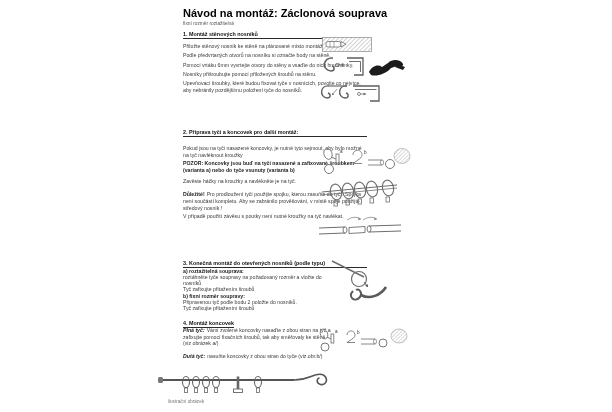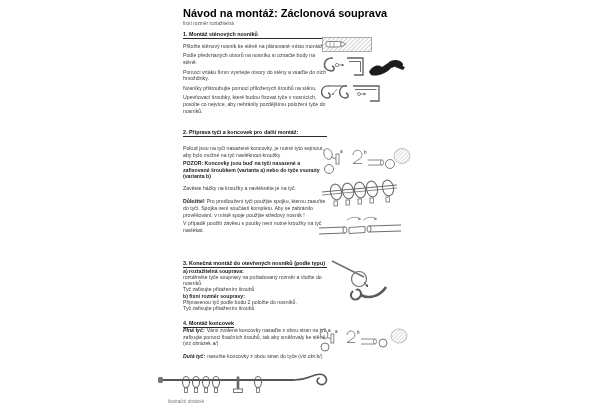--- a/index.html
+++ b/index.html
@@ -1,21 +1,21 @@
 <!DOCTYPE html>
 <html><head>
 <meta charset="utf-8">
 <style>
   html,body{margin:0;padding:0;}
   body{
     width:612px;height:412px;background:#ffffff;position:relative;overflow:hidden;
     font-family:"Liberation Sans", sans-serif;color:#3b3b3b;
   }
   .abs{position:absolute;}
-  .col{left:183px;width:144px;}
+  .col{left:183px;width:184px;}
   .title{font-size:11px;font-weight:bold;color:#000;white-space:nowrap;}
   .subtitle{font-size:4.8px;color:#555;}
   .sec-h{font-size:5.4px;font-weight:bold;color:#101010;border-bottom:1px solid #2a2a2a;padding-bottom:1px;}
   .sec-h.short{border-bottom:none;}
   .sec-h.short span{display:inline-block;border-bottom:1px solid #2a2a2a;padding-bottom:0.5px;}
   .body-txt{font-size:5.2px;line-height:1.32;}
   .body-txt p{margin:0 0 2.5px 0;}
   .s2 p.m1{margin-bottom:1px;}
   .s2 p.m5{margin-bottom:5px;}
   .s2 p.m6{margin-bottom:6px;}

